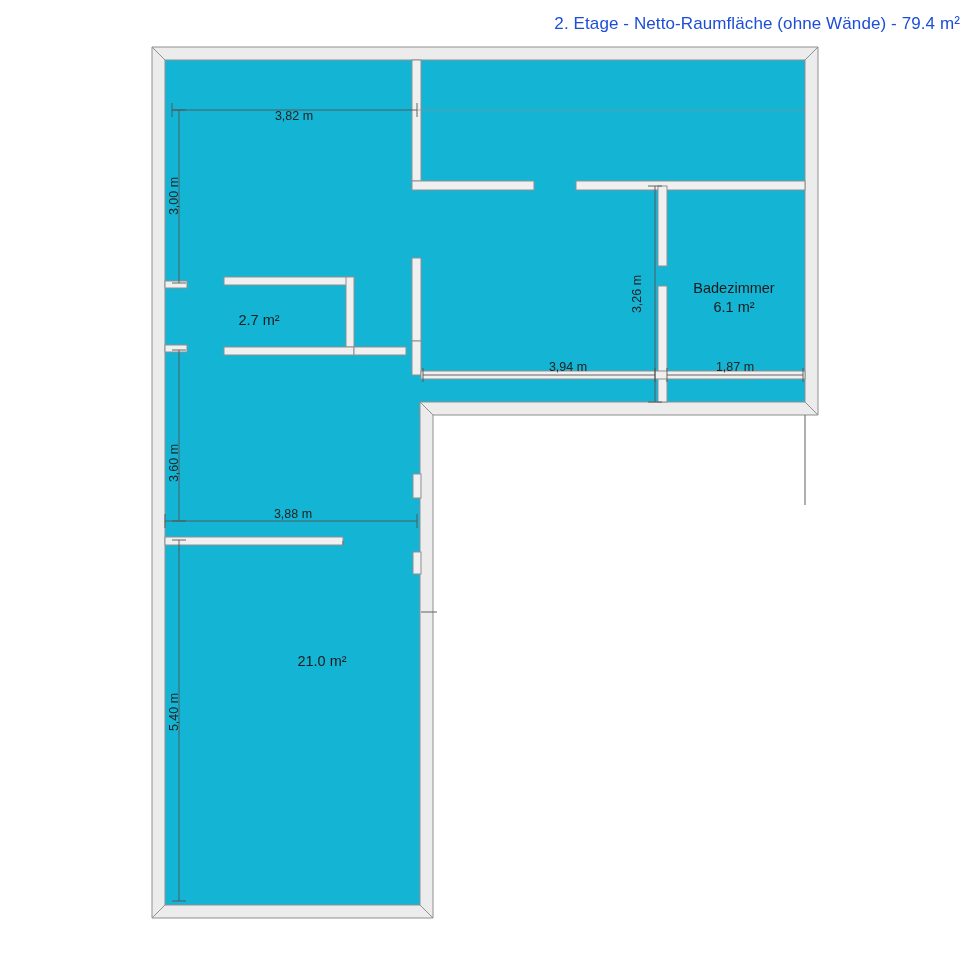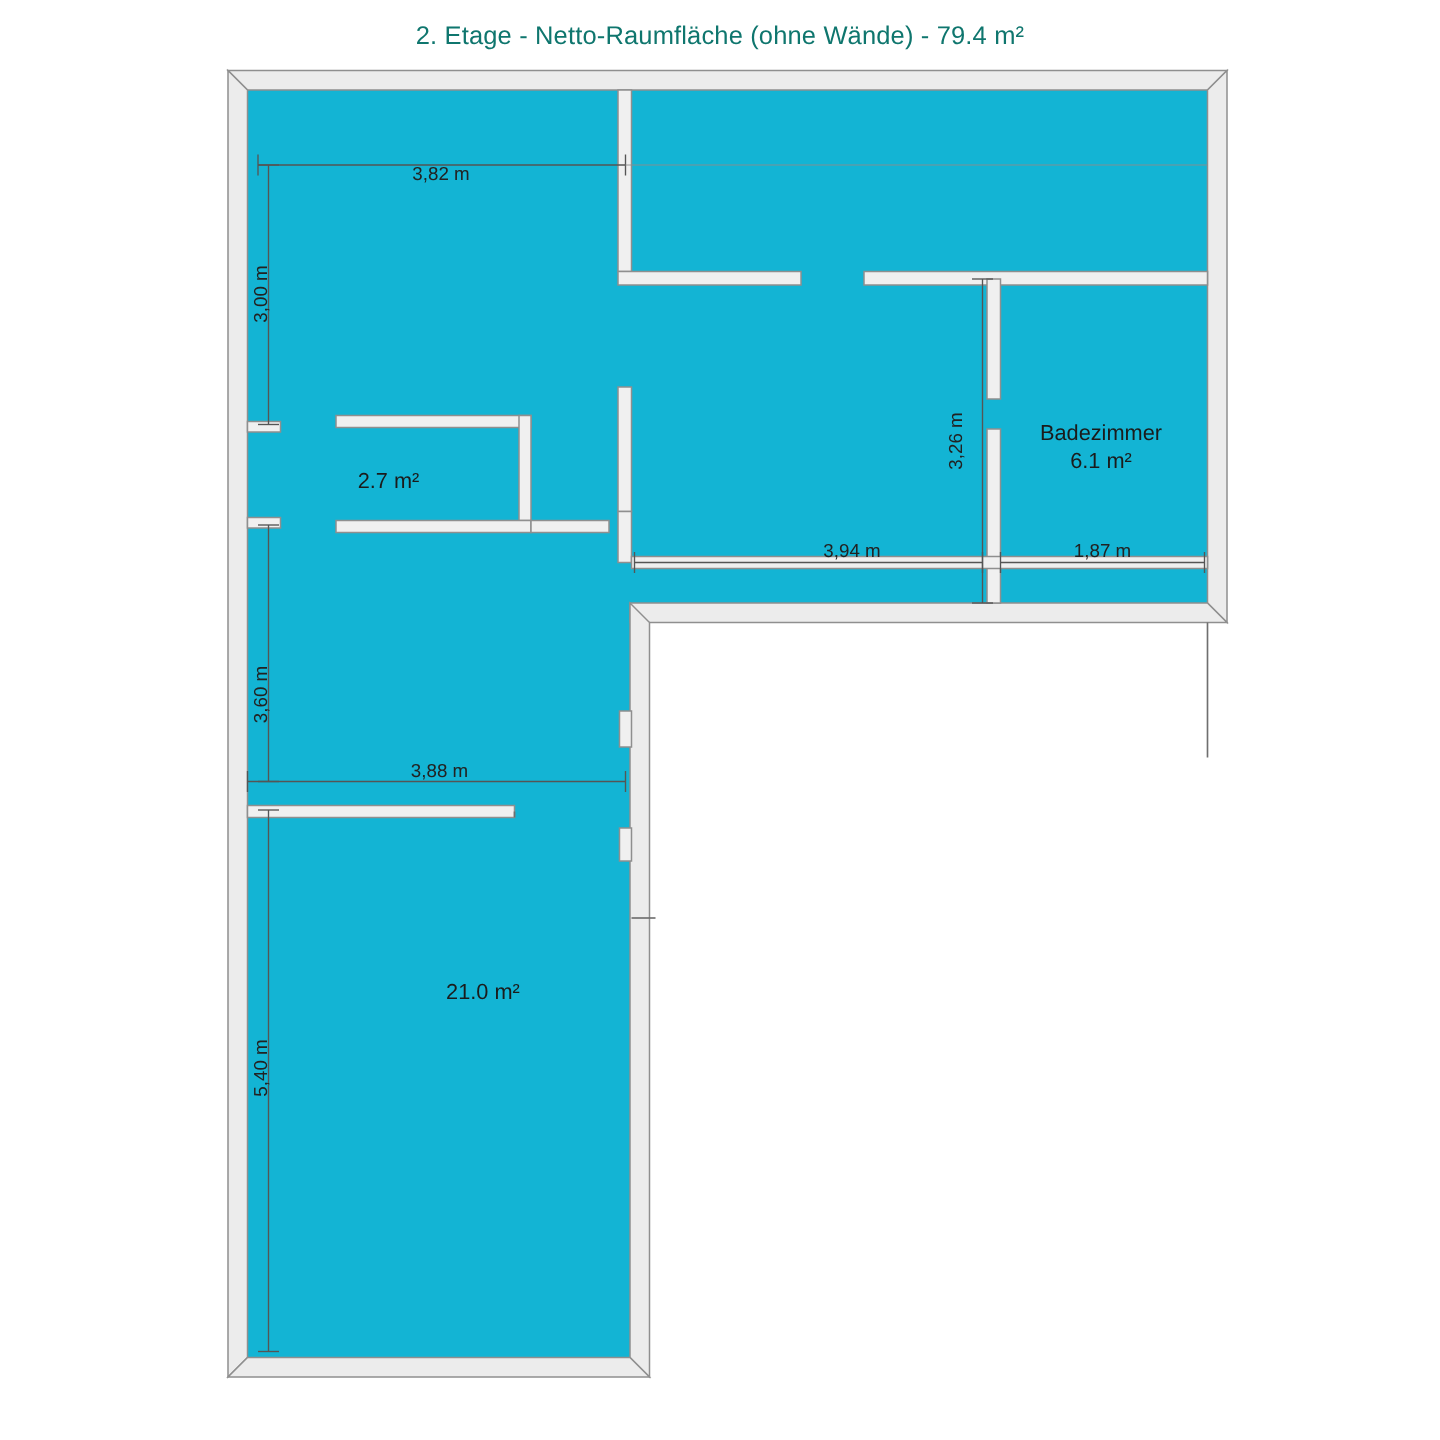--- a/index.html
+++ b/index.html
@@ -17,23 +17,23 @@
   #stage {
     position: relative;
     width: 960px;
     height: 960px;
   }
   #title {
     position: absolute;
     top: 14px;
     left: 0;
     width: 960px;
-    text-align: center;
+    text-align: right;
     font-size: 17px;
-    color: #0f766e;
+    color: #1d4ed8;
     letter-spacing: 0.1px;
   }
   svg#plan {
     position: absolute;
     top: 0;
     left: 0;
   }
   .dimtext {
     font-family: "Liberation Sans", sans-serif;
     font-size: 12.5px;

